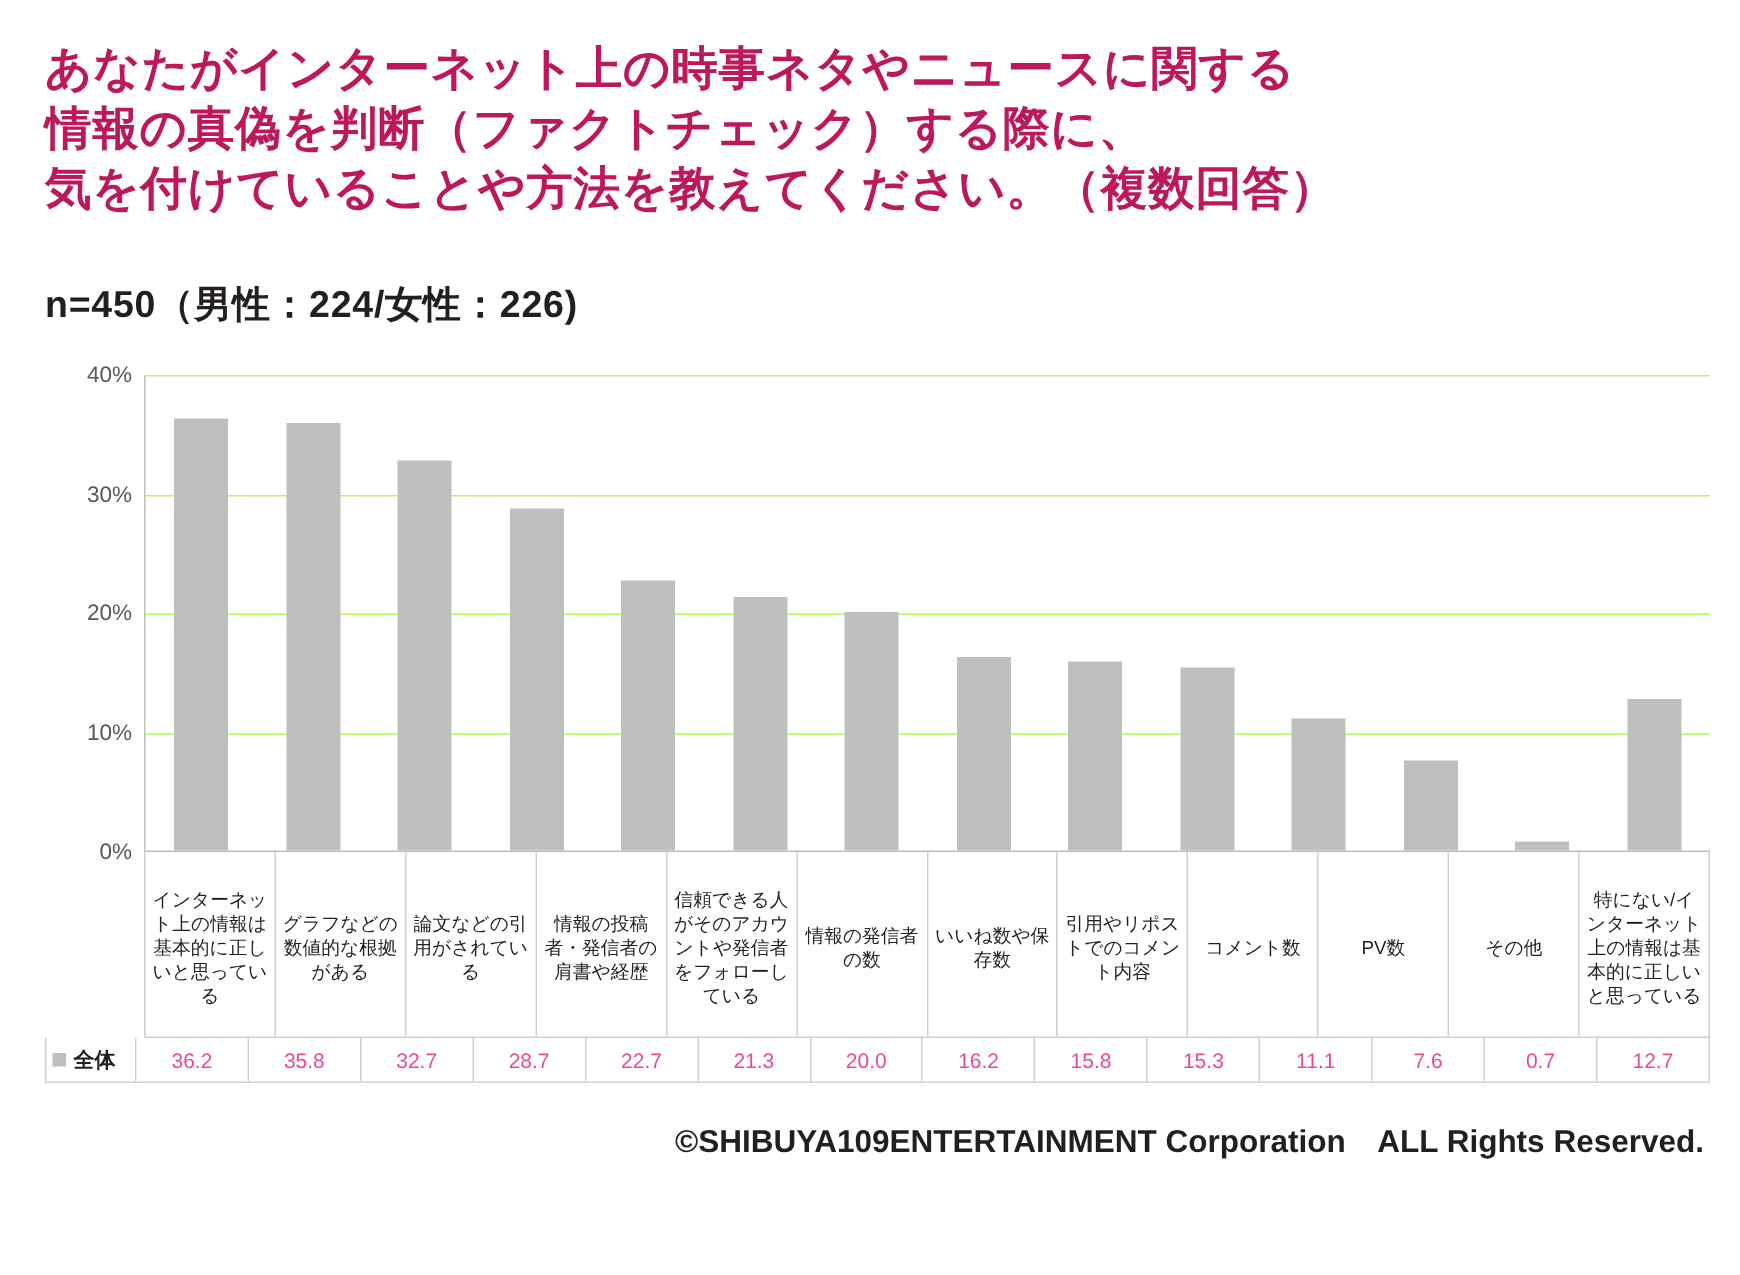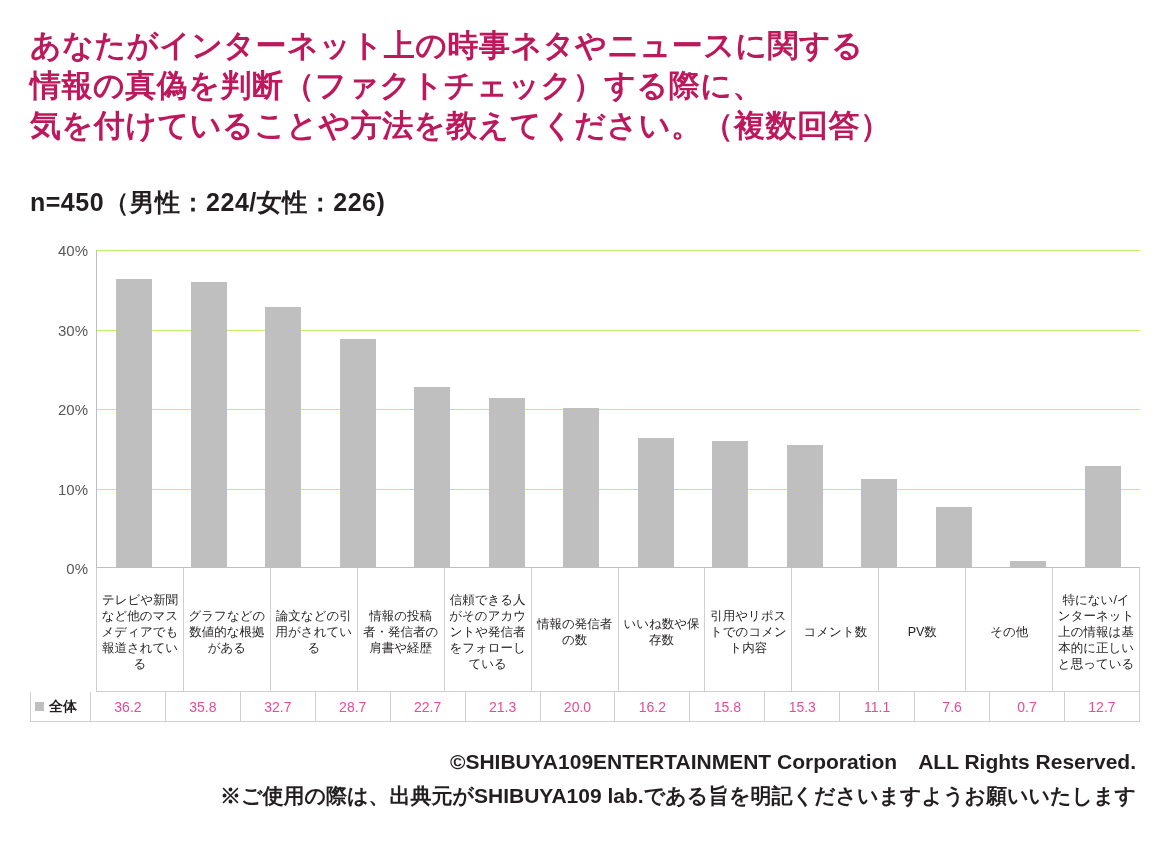--- a/index.html
+++ b/index.html
@@ -249,21 +249,21 @@
             <div class="bar" style="height: 5.565px; background: rgb(191, 191, 191);"></div>
           </div>
           <div class="bar-slot">
             <div class="bar" style="height: 100.965px; background: rgb(191, 191, 191);"></div>
           </div>
         </div>
     </div>
 
     <div class="cat-row" id="cat-row">
         <div class="cat-cell">
-          <span>テレビや新聞など他のマスメディアでも報道されている</span>
+          <span>インターネット上の情報は基本的に正しいと思っている</span>
         </div>
         <div class="cat-cell">
           <span>グラフなどの数値的な根拠がある</span>
         </div>
         <div class="cat-cell">
           <span>論文などの引用がされている</span>
         </div>
         <div class="cat-cell">
           <span>情報の投稿者・発信者の肩書や経歴</span>
         </div>
@@ -313,16 +313,15 @@
           <div class="val-cell">7.6</div>
           <div class="val-cell">0.7</div>
           <div class="val-cell">12.7</div>
         </div>
     </div>
 
   </div>
 
   <div class="footer">
     <div class="footer-line">©SHIBUYA109ENTERTAINMENT Corporation　ALL Rights Reserved.</div>
-    <div class="footer-line">※ご使用の際は、出典元がSHIBUYA109 lab.である旨を明記くださいますようお願いいたします</div>
   </div>
 
 </div>
 
 </body></html>

